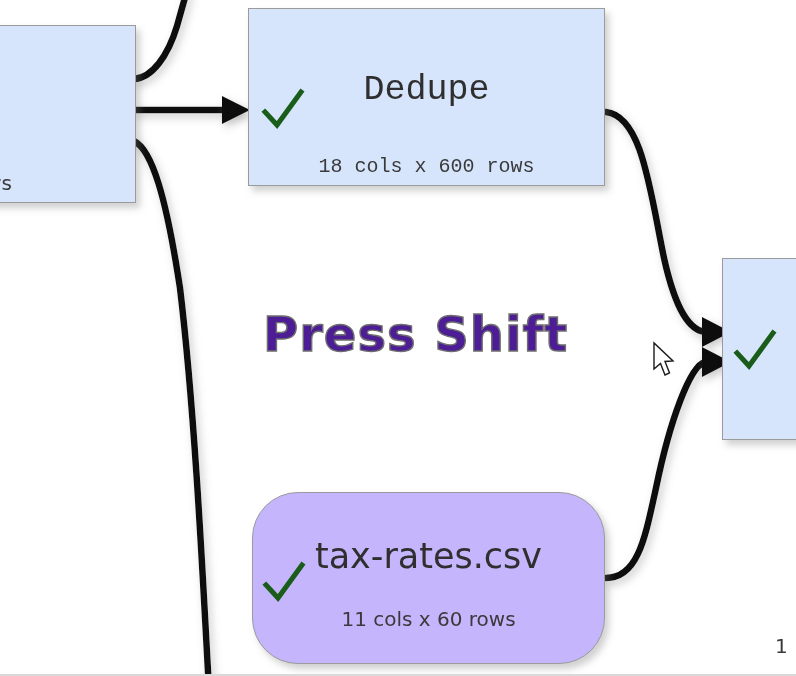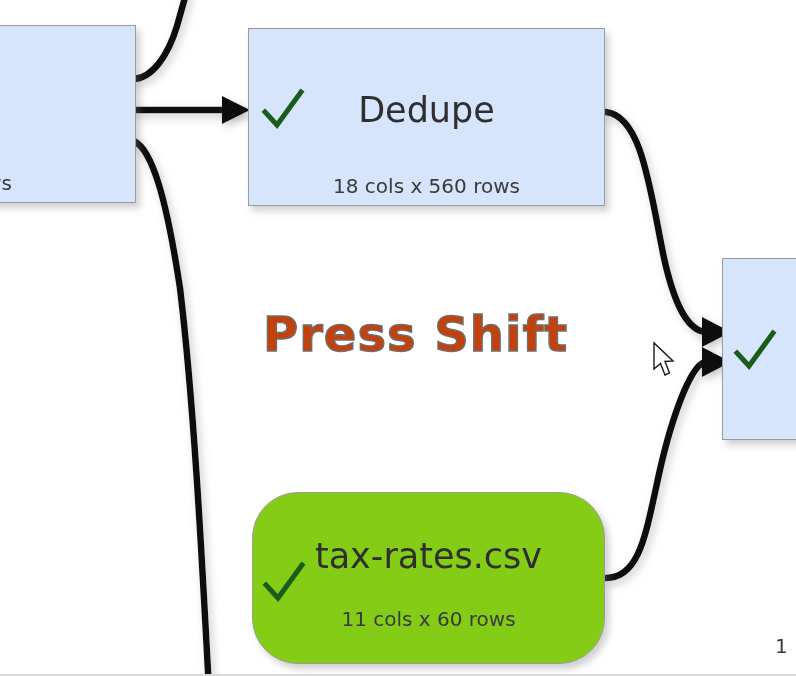--- a/index.html
+++ b/index.html
@@ -34,21 +34,21 @@
   
   .node {
     position: absolute;
     box-sizing: border-box;
     background: #d6e5fb;
     border: 1px solid #9b9b9b;
     box-shadow: 4px 5px 7px rgba(120,120,120,0.35);
     z-index: 3;
   }
   .node.pink {
-    background: #84cc16;
+    background: #c4b5fd;
     border-radius: 46px;
   }
   .node-title {
     position: absolute;
     left: 0;
     right: 0;
     text-align: center;
     color: #2f2f2f;
     font-size: 35px;
     line-height: 38px;
@@ -74,23 +74,24 @@
   }
   #node-source .node-sub {
     top: 146px;
     left: 10px;
     right: 0;
     text-align: left;
   }
 
   #node-dedupe {
     left: 248px;
-    top: 28px;
+    top: 8px;
     width: 357px;
     height: 178px;
+    font-family: Liberation Mono, monospace;
   }
   #node-dedupe .node-title { top: 62px; }
   #node-dedupe .node-sub   { top: 146px; }
 
   #node-join {
     left: 722px;
     top: 258px;
     width: 150px;
     height: 182px;
   }
@@ -123,21 +124,21 @@
   #check-tax    { left: 262px; top: 561px; }
 
   
   #watermark {
     position: absolute;
     left: 263px;
     top: 306px;
     font-size: 48px;
     font-weight: bold;
     letter-spacing: 1px;
-    color: #c2410c;
+    color: #4c1d95;
     -webkit-text-stroke: 1.4px #6f6f6f;
     text-shadow: 1px 1px 0 rgba(255,255,255,0.9);
     z-index: 2;
     white-space: nowrap;
     user-select: none;
   }
 
   
   #cursor {
     position: absolute;
@@ -181,21 +182,21 @@
   </svg>
 
   <div id="watermark">Press Shift</div>
 
   <div class="node" id="node-source">
     <div class="node-sub">x rows</div>
   </div>
 
   <div class="node" id="node-dedupe">
     <div class="node-title">Dedupe</div>
-    <div class="node-sub">18 cols x 560 rows</div>
+    <div class="node-sub">18 cols x 600 rows</div>
   </div>
   <div class="check" id="check-dedupe">
     <svg viewBox="0 0 44 44" width="44" height="44">
       <path d="M 4 24 L 16 37 L 40 4" fill="none" stroke="#1a5c1a" stroke-width="5" stroke-linecap="square" stroke-linejoin="miter"></path>
     </svg>
   </div>
 
   <div class="node" id="node-join">
     <div class="node-sub">1</div>
   </div>

